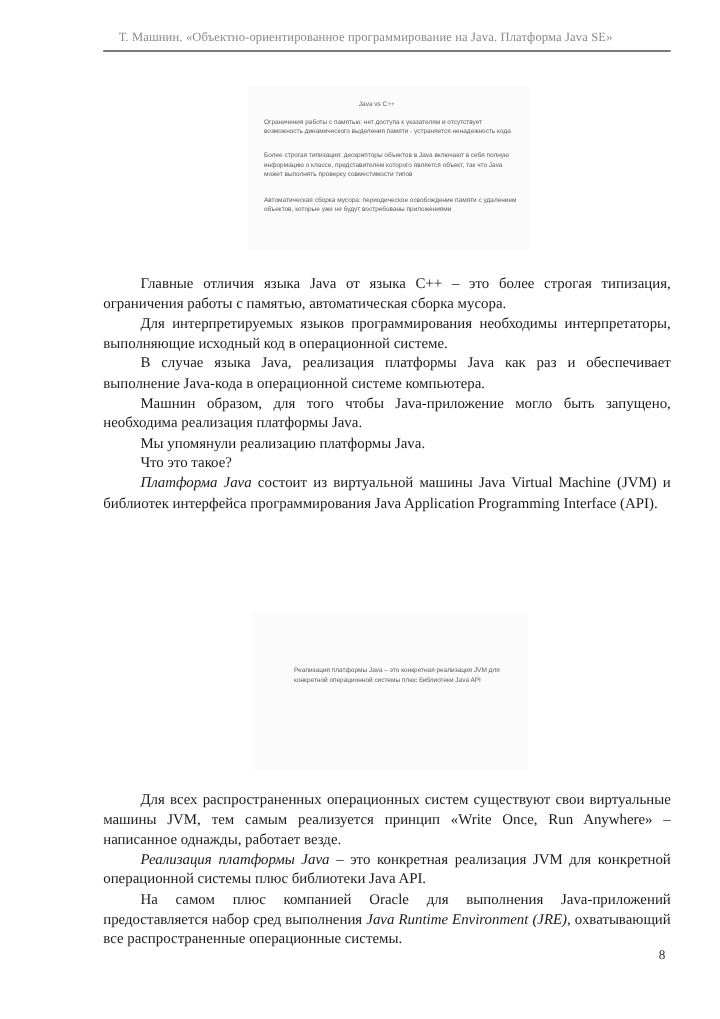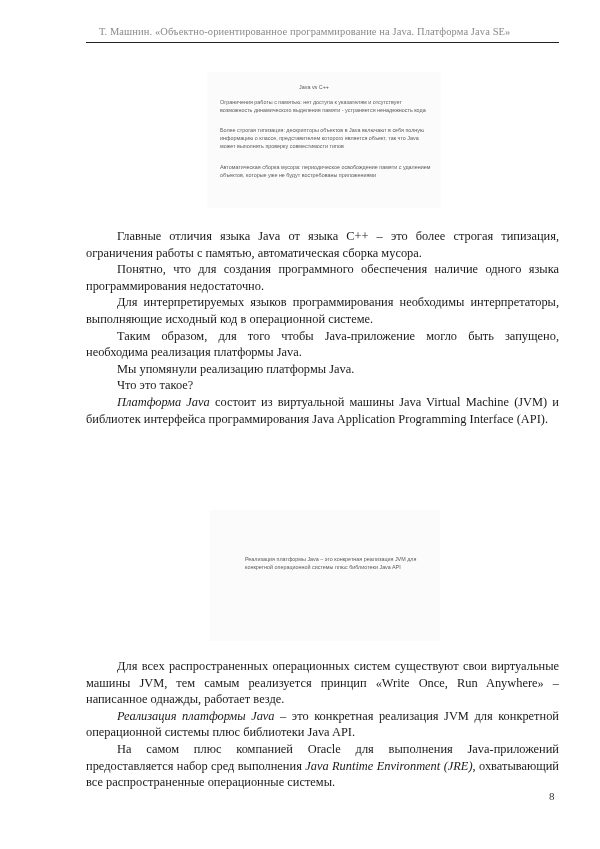--- a/index.html
+++ b/index.html
@@ -33,23 +33,23 @@
 
 <div class="slide slide1">
   <div class="s-title">Java vs C++</div>
   <div class="s-item i0">Ограничения работы с памятью: нет доступа к указателям и отсутствует возможность динамического выделения памяти - устраняется ненадежность кода</div>
   <div class="s-item i1">Более строгая типизация: дескрипторы объектов в Java включают в себя полную информацию о классе, представителем которого является объект, так что Java может выполнять проверку совместимости типов</div>
   <div class="s-item i2">Автоматическая сборка мусора: периодическое освобождение памяти с удалением объектов, которые уже не будут востребованы приложениями</div>
 </div>
 
 <div class="text text1">
   <p>Главные отличия языка Java от языка C++ – это более строгая типизация, ограничения работы с памятью, автоматическая сборка мусора.</p>
-  <p>Понятно, что для создания программного обеспечения наличие одного языка программирования недостаточно.</p>
   <p>Для интерпретируемых языков программирования необходимы интерпретаторы, выполняющие исходный код в операционной системе.</p>
-  <p>Таким образом, для того чтобы Java-приложение могло быть запущено, необходима реализация платформы Java.</p>
+  <p>В случае языка Java, реализация платформы Java как раз и обеспечивает выполнение Java-кода в операционной системе компьютера.</p>
+  <p>Машнин образом, для того чтобы Java-приложение могло быть запущено, необходима реализация платформы Java.</p>
   <p>Мы упомянули реализацию платформы Java.</p>
   <p>Что это такое?</p>
   <p><em>Платформа Java</em><span> состоит из виртуальной машины Java Virtual Machine (JVM) и библиотек интерфейса программирования Java Application Programming Interface (API).</span></p>
 </div>
 
 <div class="slide slide2">
   <div class="s-body">Реализация платформы Java – это конкретная реализация JVM для конкретной операционной системы плюс библиотеки Java API</div>
 </div>
 
 <div class="text text2">

